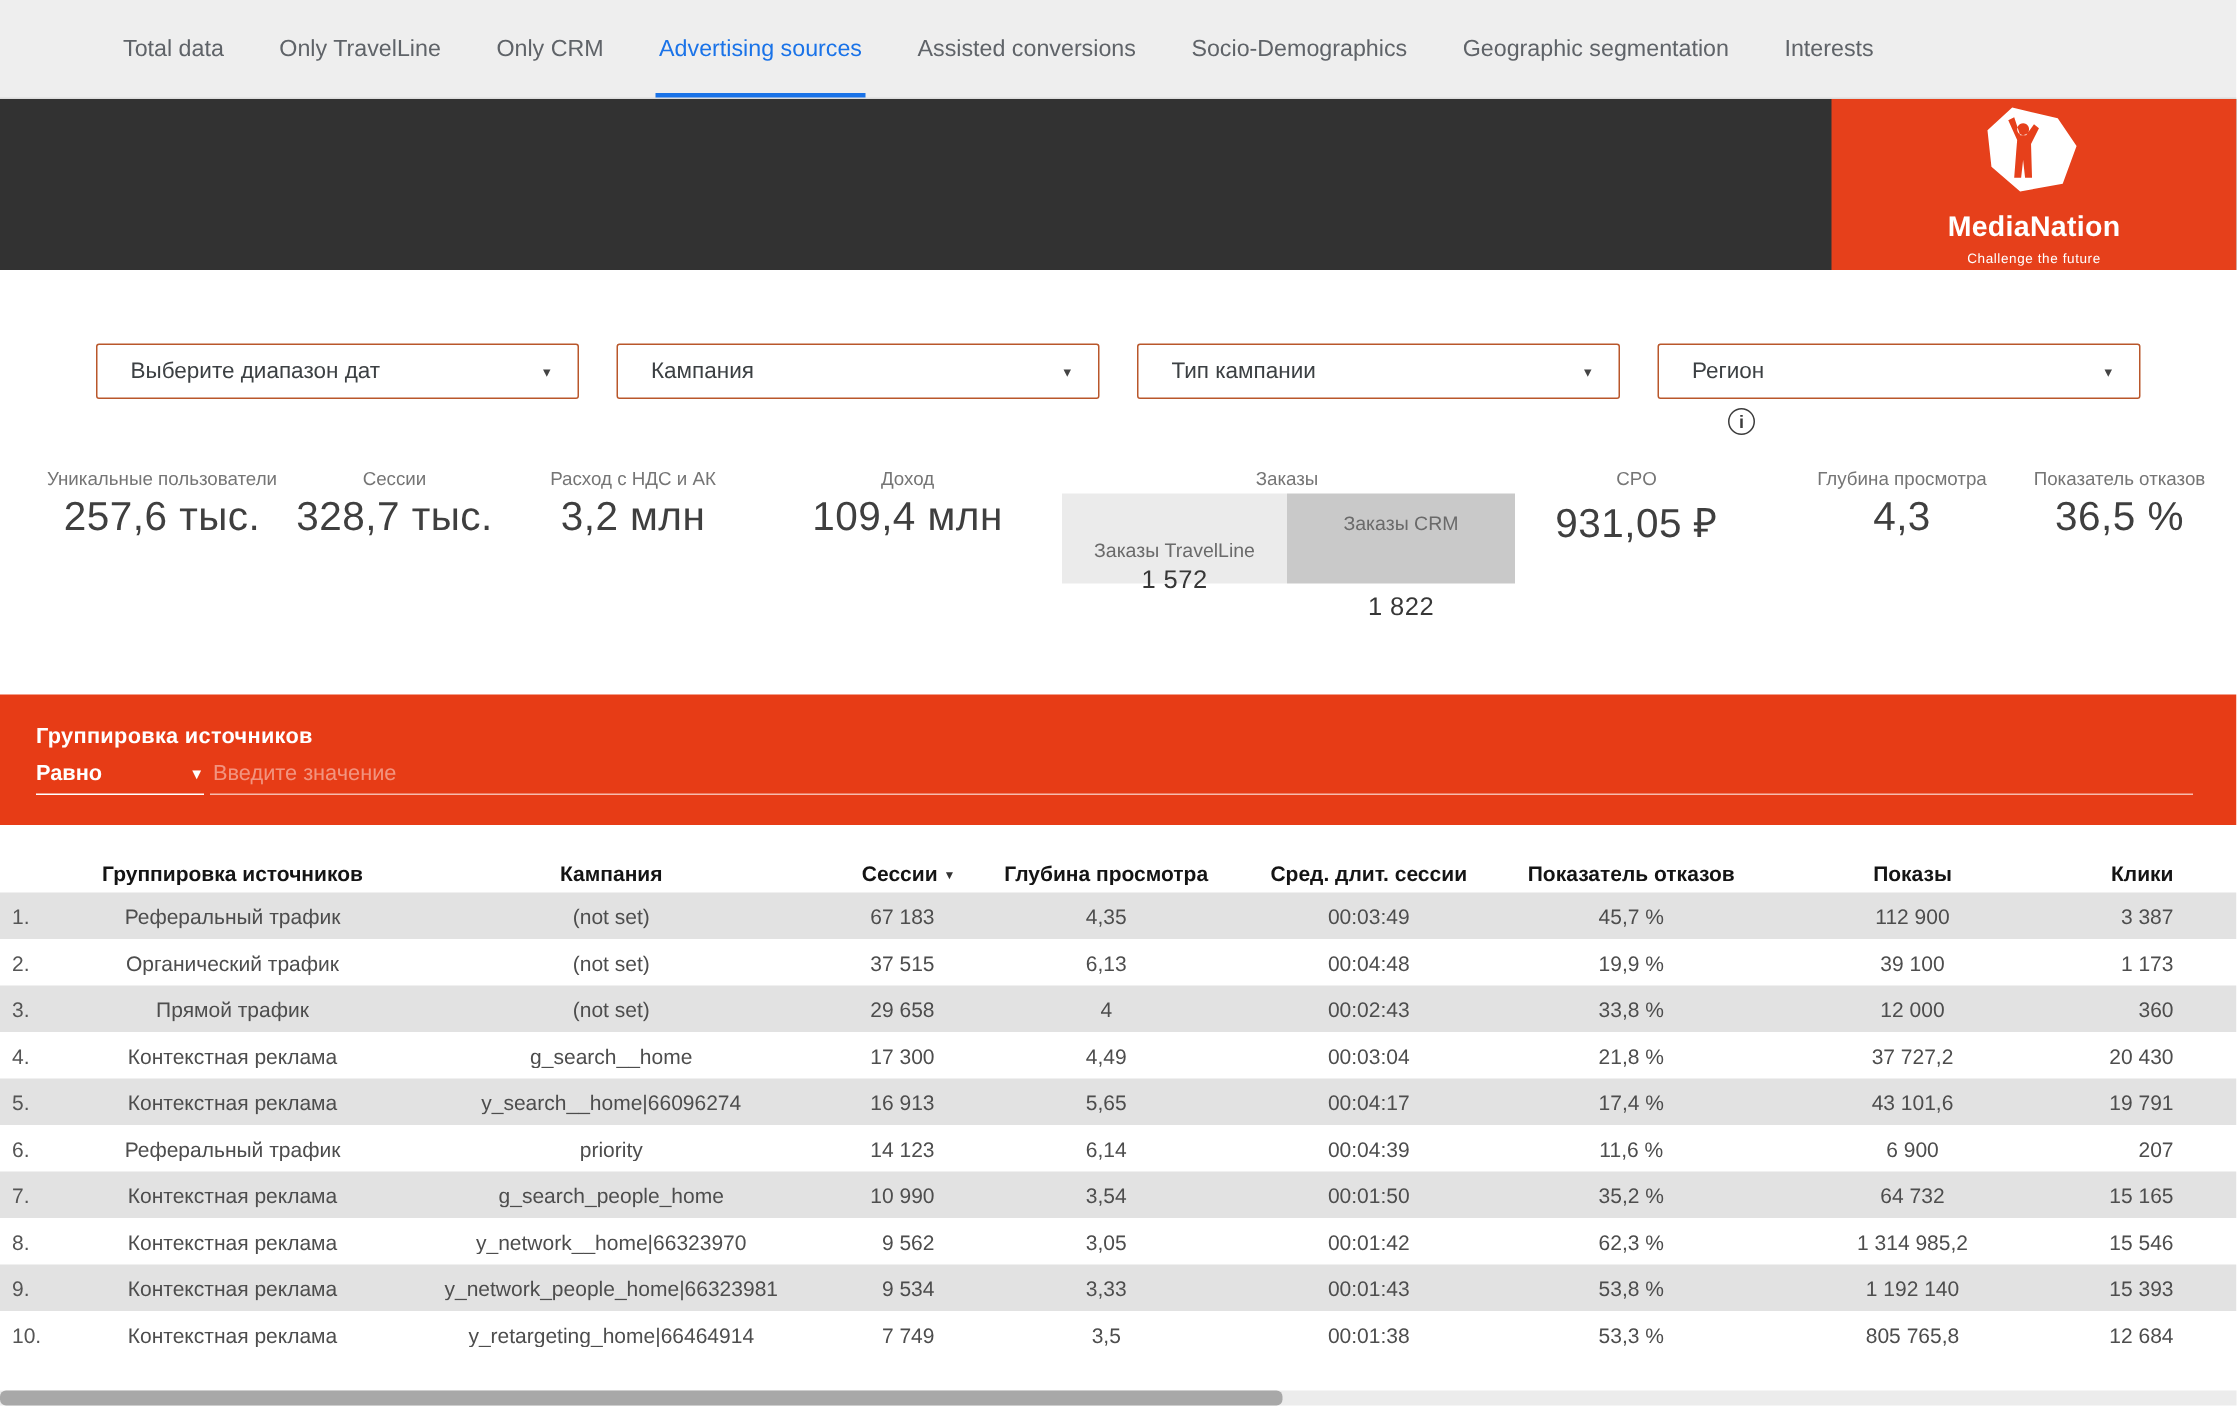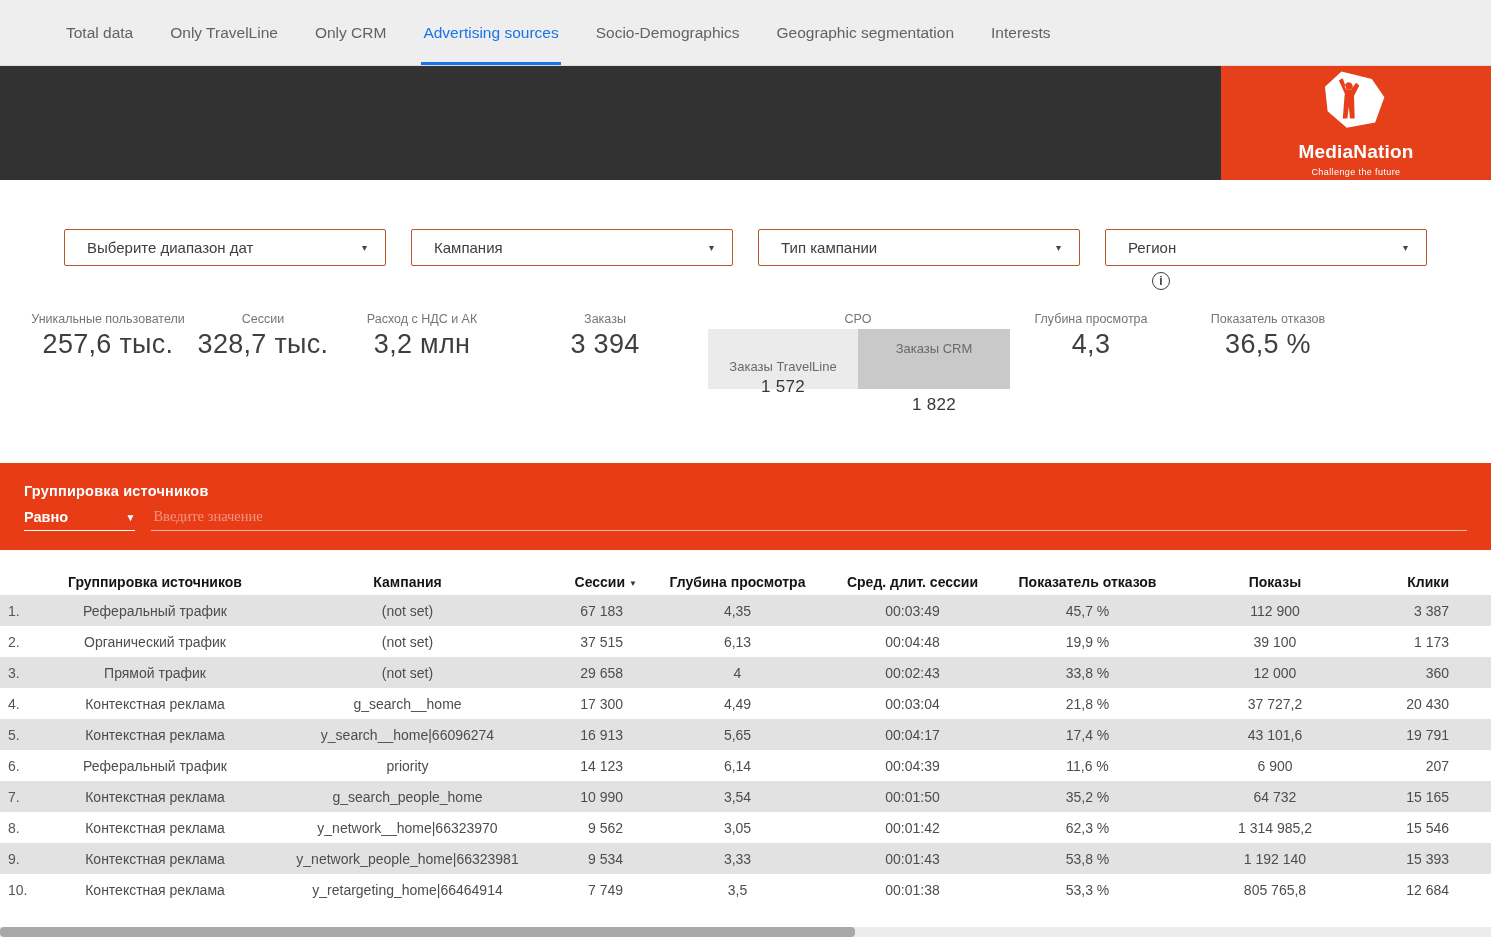--- a/index.html
+++ b/index.html
@@ -1,21 +1,21 @@
 <!DOCTYPE html>
 <html><head>
 <meta charset="utf-8">
 <style>
   * { margin:0; padding:0; box-sizing:border-box; }
   html,body { width:1491px; height:938px; background:#fff; overflow:hidden;
     font-family:"Liberation Sans", sans-serif; }
 
   
   .tabbar { height:66px; background:#eeeeee; border-bottom:1px solid #dcdcdc;
-    display:flex; align-items:stretch; padding-left:64px; }
+    display:flex; align-items:stretch; padding-left:80px; }
   .tab { display:flex; align-items:center; margin-right:33px; padding:0 2px;
     font-size:15.5px; color:#5f6368; cursor:pointer; border-bottom:3px solid transparent;
     padding-top:3px; white-space:nowrap; }
   .tab.active { color:#1a73e8; border-bottom-color:#1a73e8; }
 
   
   .band { height:114px; display:flex; background:#323232; }
   .band .spacer { flex:1; }
   .logo-block { width:270px; background:#e6401b; display:flex; align-items:center;
     justify-content:center; gap:10px;flex-direction:column; }
@@ -50,23 +50,23 @@
   .subcard .kpi-value { font-size:17px; color:#373737; }
 
   
   .panel { height:87px; background:#e73c16; padding:20px 24px 0 24px; }
   .panel-title { color:#fff; font-size:14.5px; font-weight:700; letter-spacing:.2px; }
   .panel-controls { display:flex; align-items:flex-end; margin-top:9px; }
   .op-select { width:112px; display:flex; align-items:center; justify-content:space-between;
     border-bottom:1px solid #ffffff; padding-bottom:5px; cursor:pointer; }
   .op-label { color:#fff; font-size:14.5px; font-weight:700; }
   .op-chev { color:#fff; font-size:10px; }
-  .panel-input { margin-left:16px; width:1322px; background:transparent; border:none;
+  .panel-input { margin-left:4px; width:1322px; background:transparent; border:none;
     border-bottom:1px solid rgba(255,255,255,.65); color:#fff; font-size:14.5px;
-    padding:0 0 5px 2px; outline:none; font-family:Liberation Serif, serif; }
+    padding:0 0 5px 2px; outline:none; font-family:Liberation Sans, sans-serif; }
   .panel-input::placeholder { color:rgba(255,255,255,.45); }
 
   
   .table { margin-top:18px; font-size:14px; }
   .trow, .thead { display:grid;
     grid-template-columns:40px 230px 275px 100px 185px 165px 185px 190px 121px;
     align-items:center; }
   .thead { height:27px; color:#141414; font-weight:700; }
   .trow { height:31px; color:#4d4d4d; }
   .trow.odd { background:#e2e2e2; }
@@ -83,20 +83,21 @@
     background:#a8a8a8; border-radius:4px; }
 </style>
 </head>
 <body>
 
 <div class="tabbar">
   <div class="tab">Total data</div>
   <div class="tab">Only TravelLine</div>
   <div class="tab">Only CRM</div>
   <div class="tab active">Advertising sources</div>
+  <div class="tab">Assisted conversions</div>
   <div class="tab">Socio-Demographics</div>
   <div class="tab">Geographic segmentation</div>
   <div class="tab">Interests</div>
 </div>
 
 <div class="band">
   <div class="spacer"></div>
   <div class="logo-block">
     <span class="logo-icon">
       <svg viewBox="0 0 100 92" width="66" height="62">
@@ -139,20 +140,24 @@
   </div>
   <div class="kpi">
     <div class="kpi-label">Сессии</div>
     <div class="kpi-value">328,7 тыс.</div>
   </div>
   <div class="kpi">
     <div class="kpi-label">Расход с НДС и АК</div>
     <div class="kpi-value">3,2 млн</div>
   </div>
   <div class="kpi">
+    <div class="kpi-label">Доход</div>
+    <div class="kpi-value">109,4 млн</div>
+  </div>
+  <div class="kpi">
     <div class="kpi-label">Заказы</div>
     <div class="kpi-value">3 394</div>
   </div>
   <div class="kpi">
     <div class="kpi-label">CPO</div>
     <div class="kpi-value">931,05 ₽</div>
   </div>
   <div class="kpi">
     <div class="kpi-label">Глубина просмотра</div>
     <div class="kpi-value">4,3</div>

